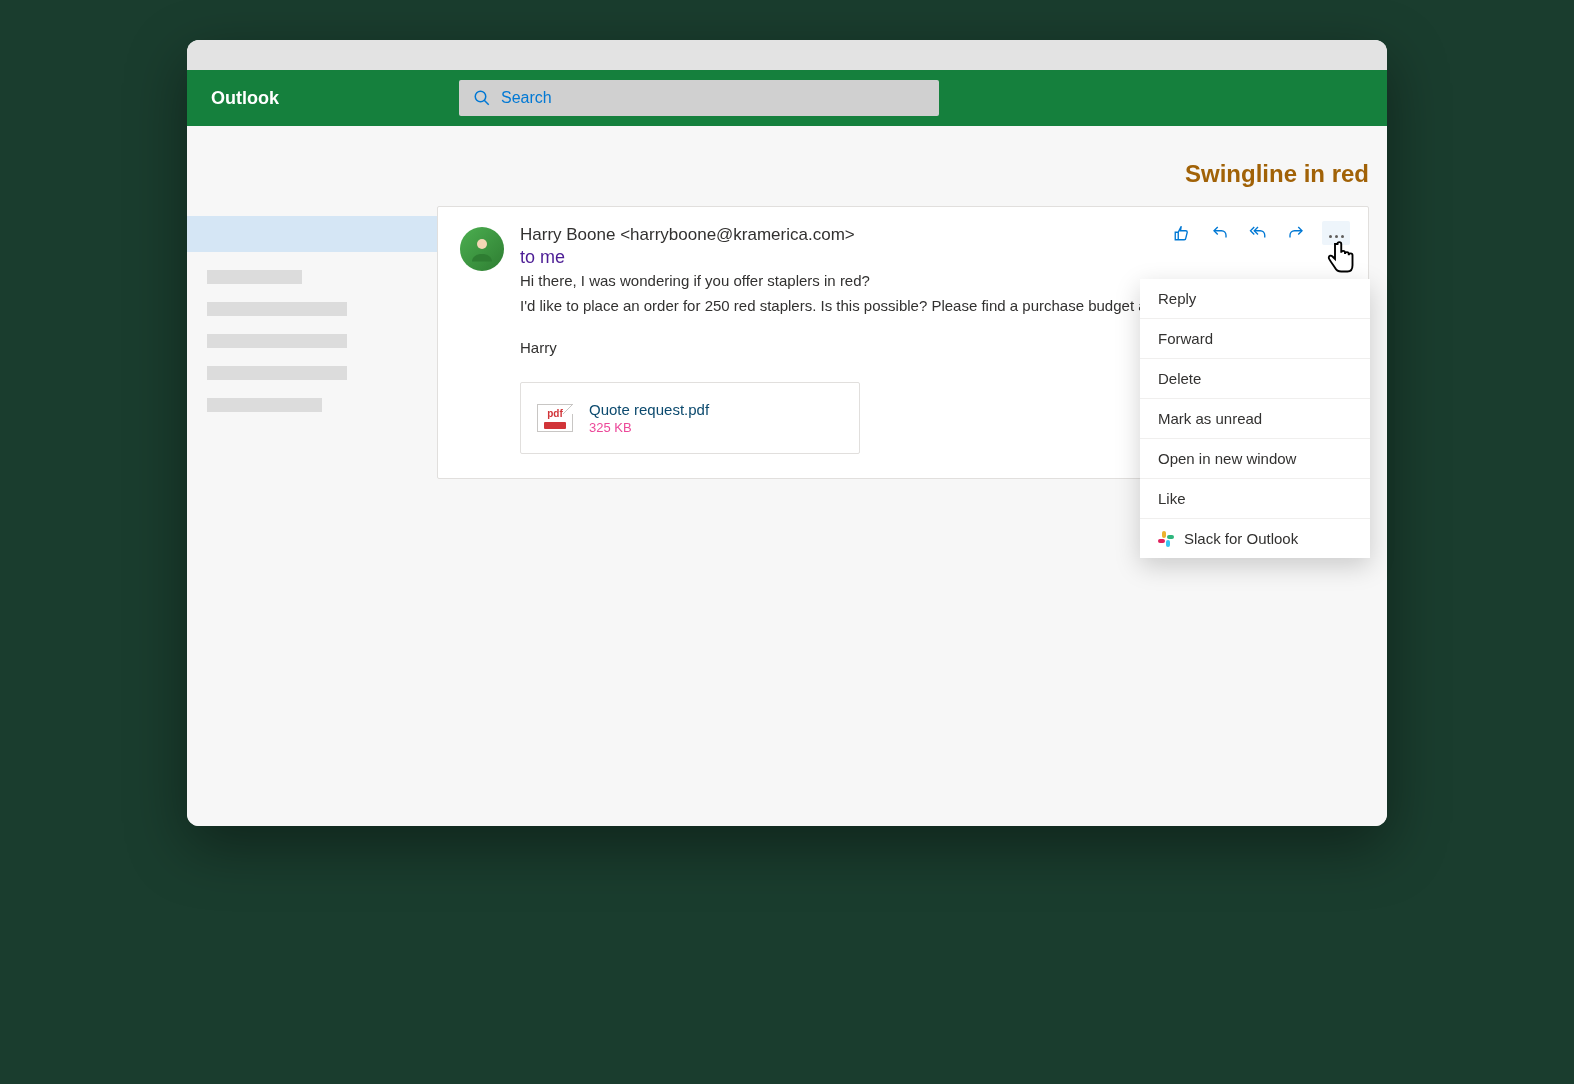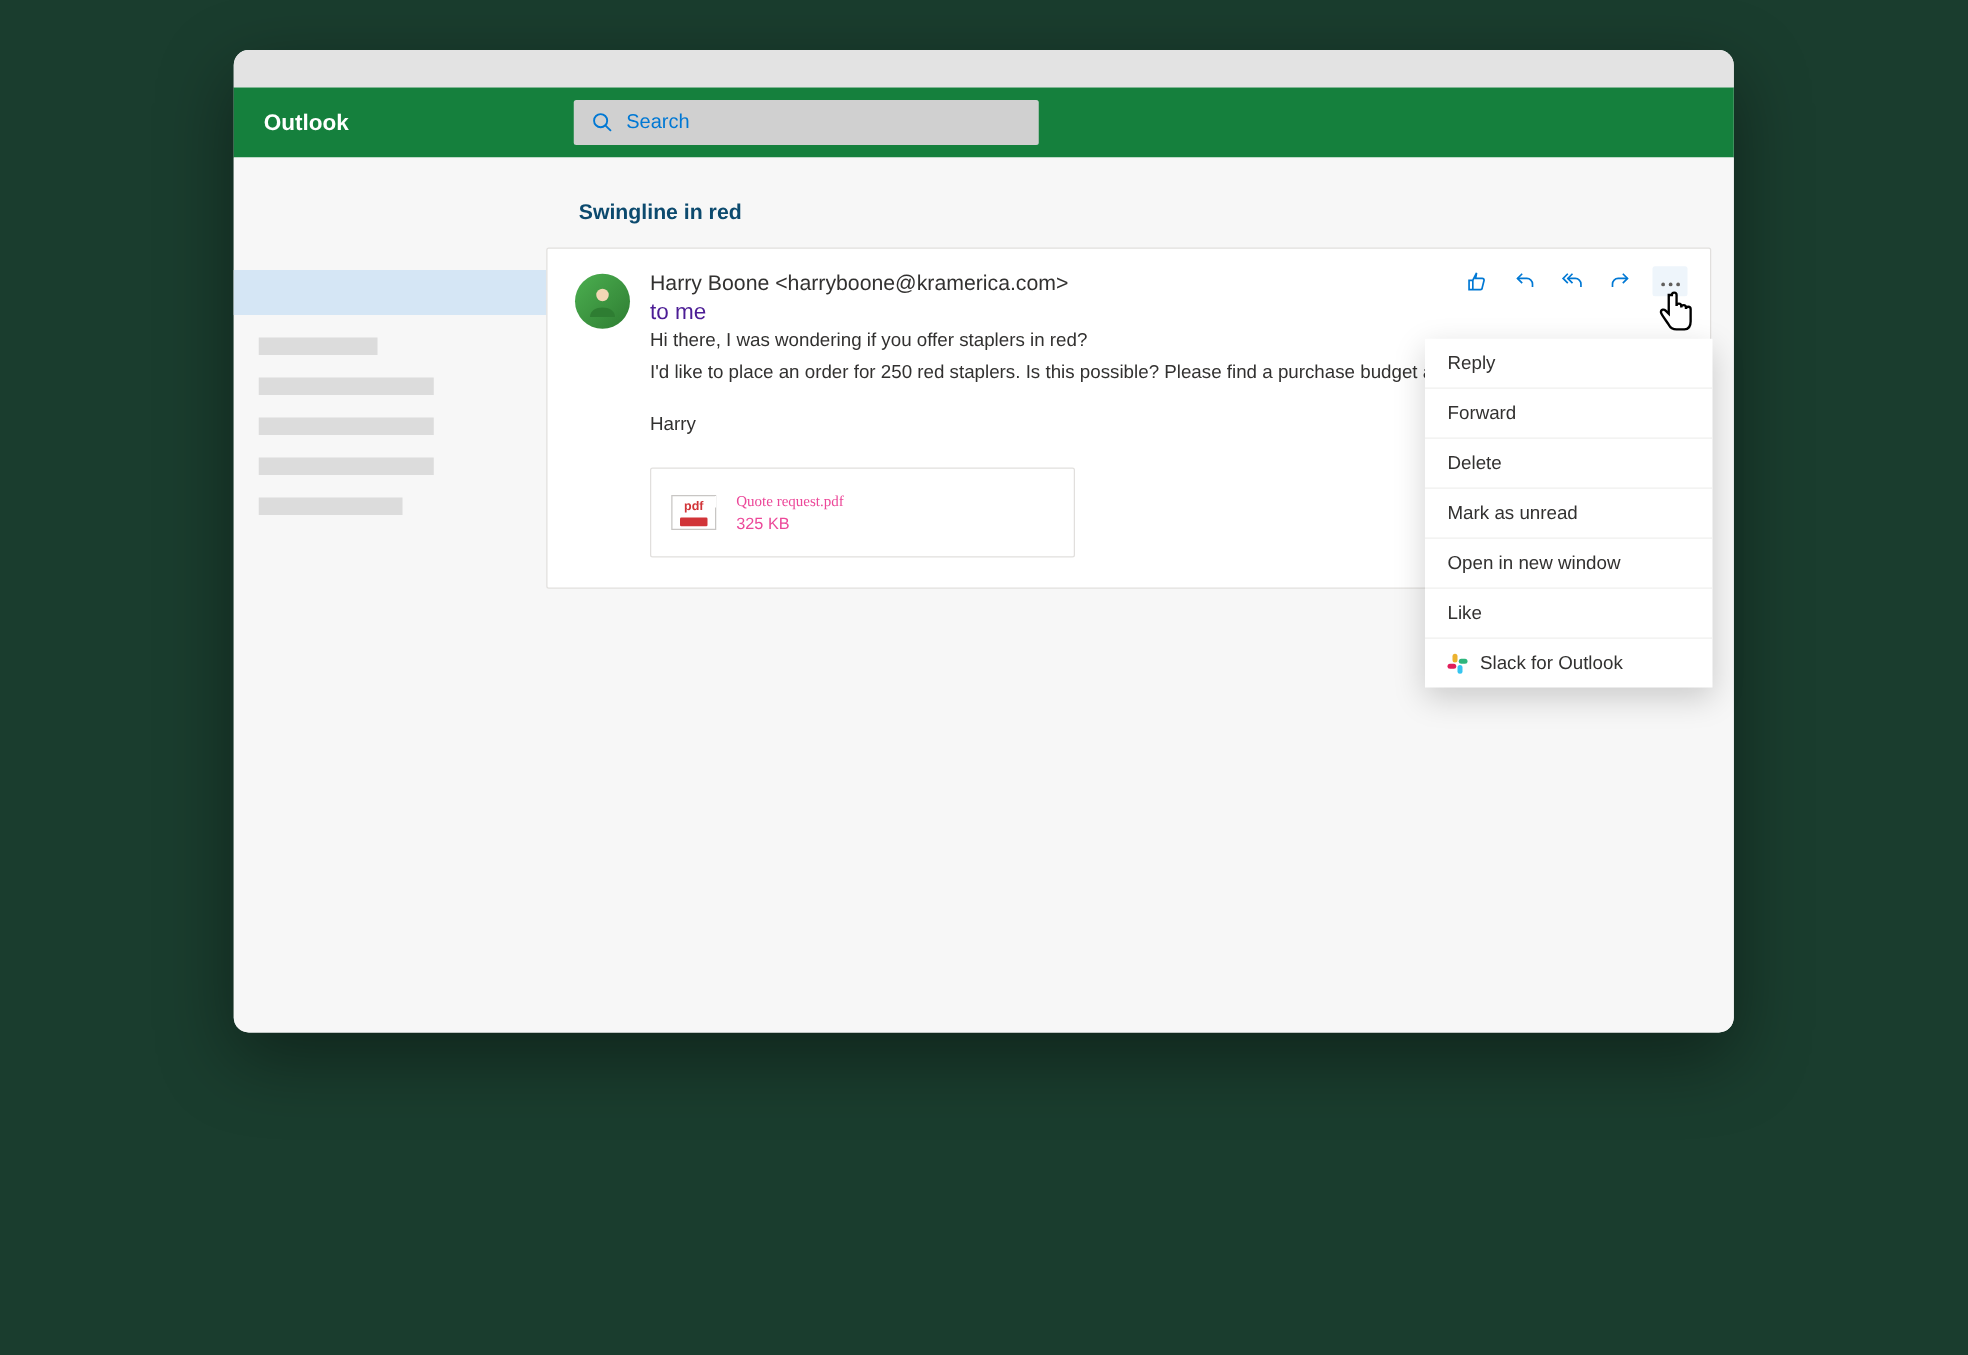--- a/index.html
+++ b/index.html
@@ -32,21 +32,21 @@
       gap: 180px;
     }
     .app-name {
       color: #fff;
       font-size: 18px;
       font-weight: 600;
     }
     .search-box {
       background: #d0d0d0;
       border-radius: 2px;
-      width: 372px;
+      width: 480px;
       height: 36px;
       display: flex;
       align-items: center;
       padding: 0 14px;
       gap: 10px;
     }
     .search-box .icon-svg { stroke: #0078d4; }
     .search-placeholder {
       color: #0078d4;
       font-size: 16px;
@@ -74,24 +74,25 @@
     .sk2 { width: 140px; }
     .sk3 { width: 140px; }
     .sk4 { width: 140px; }
     .sk5 { width: 115px; }
     .main {
       flex: 1;
       padding: 24px 18px 24px 0;
       position: relative;
     }
     .subject {
-      font-size: 17px;
+      font-size: 24px;
       font-weight: 600;
-      color: #0c4a6e;
+      color: #a16207;
       padding: 10px 0 18px 26px;
+      text-align: right;
     }
     .message-card {
       background: #fff;
       border: 1px solid #e1dfdd;
       border-radius: 2px;
       padding: 18px 22px 24px 22px;
       display: flex;
       gap: 16px;
       position: relative;
     }
@@ -161,21 +162,21 @@
       font-size: 10px;
       font-weight: 700;
       color: #d13438;
       line-height: 1;
     }
     .pdf-bar {
       width: 22px; height: 7px;
       background: #d13438;
       border-radius: 1px;
     }
-    .att-name { font-size: 12px; color: #ec4899; font-family: Liberation Serif, serif; }
+    .att-name { font-size: 15px; color: #0c4a6e; }
     .att-size { font-size: 13px; color: #ec4899; margin-top: 2px; }
     .action-icons {
       position: absolute;
       top: 14px;
       right: 18px;
       display: flex;
       gap: 14px;
       align-items: center;
     }
     .act-btn {

